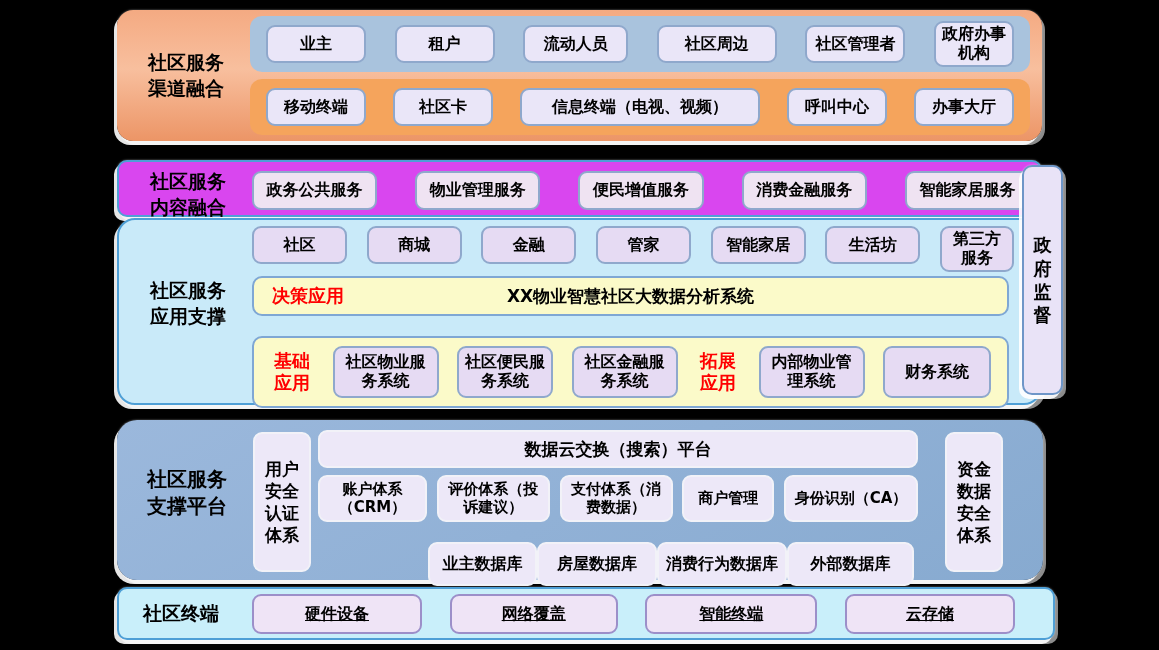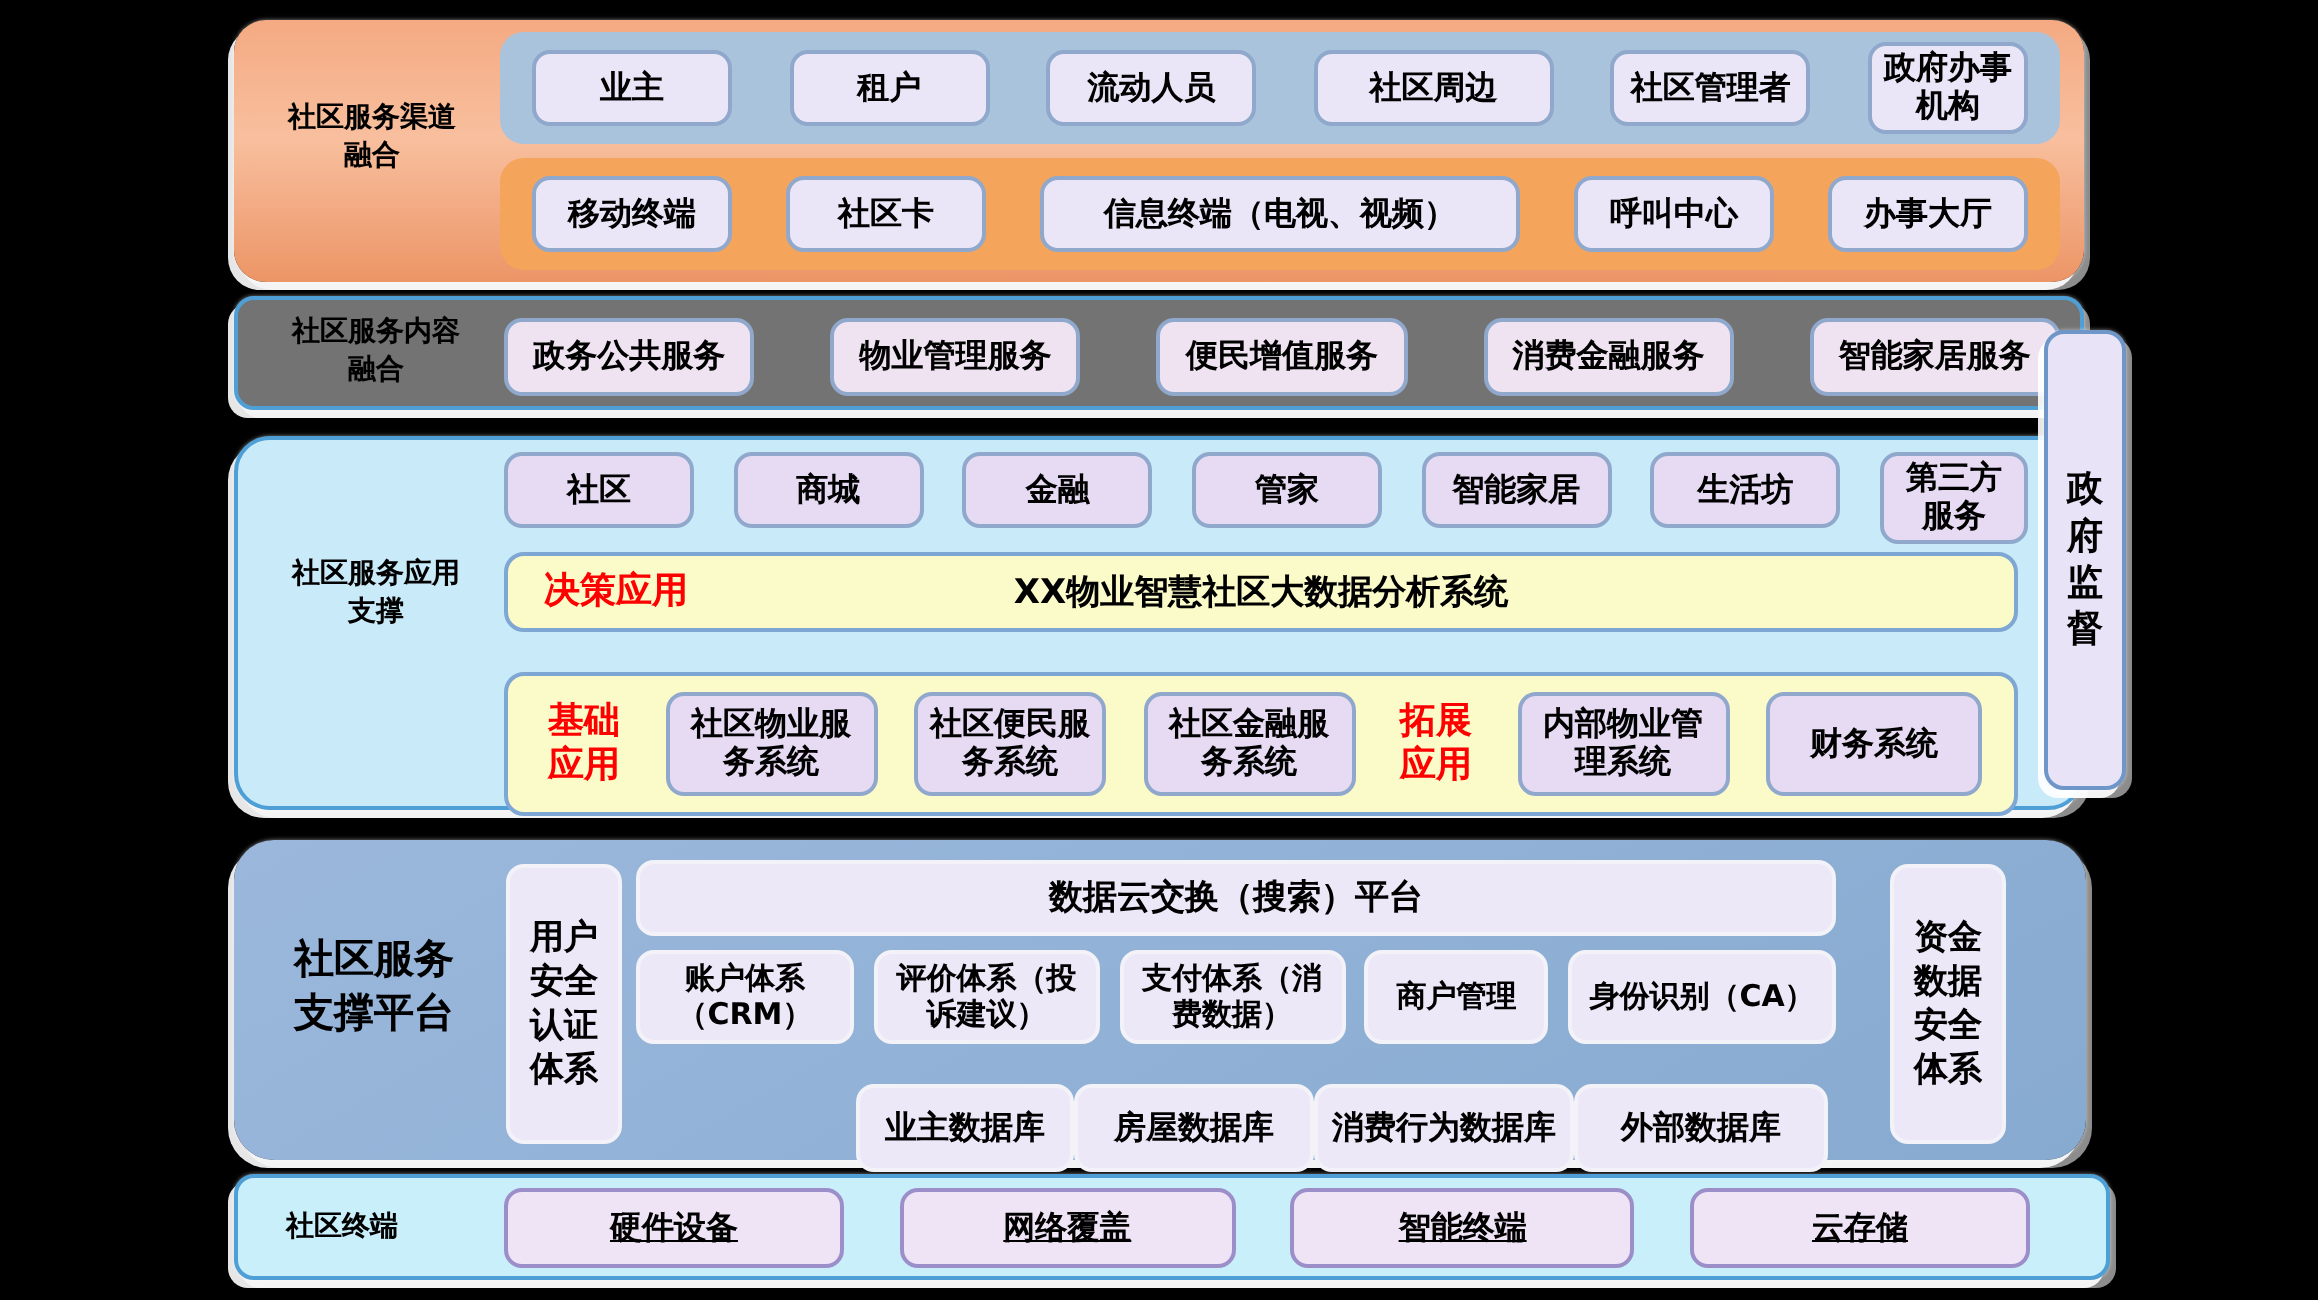--- a/index.html
+++ b/index.html
@@ -2,35 +2,35 @@
 <html><head>
 <meta charset="utf-8">
 <style>
   html,body{margin:0;padding:0;background:#000;}
   .canvas{
     position:relative;width:1159px;height:650px;background:#000;overflow:hidden;
     font-family:"DejaVu Sans","Liberation Sans",sans-serif;color:#000;
   }
   .sec{position:absolute;box-sizing:border-box;}
   .rim{box-shadow:-3px 4px 0 rgba(255,255,255,.9),3px 4px 0 rgba(255,255,255,.55),0 0 2px rgba(255,255,255,.5);}
-  .sec-label{position:absolute;font-weight:bold;font-size:14px;line-height:1.35;text-align:center;}
+  .sec-label{position:absolute;font-weight:bold;font-size:19px;line-height:1.35;text-align:center;}
   .bx{
     background:#EAE6F8;border:2px solid #8FA8CC;border-radius:9px;box-sizing:border-box;
     display:flex;align-items:center;justify-content:center;text-align:center;
     font-weight:bold;font-size:16px;line-height:1.18;padding:2px 4px;min-height:38px;
   }
   .strip{position:absolute;left:133px;display:flex;align-items:center;justify-content:space-between;
     padding:0 16px;box-sizing:border-box;border-radius:12px;}
   
   #sec-channel{left:117px;top:10px;width:925px;height:131px;border-radius:16px;
     background:linear-gradient(180deg,#F4AA82 0%,#F8BF9E 45%,#EC9566 100%);}
   #strip-users{top:6px;width:780px;height:56px;background:#A9C3DD;}
   #strip-terminals{top:69px;width:780px;height:56px;background:#F5A45C;}
   
-  #sec-content{left:117px;top:148px;width:925px;height:57px;background:#737373;
+  #sec-content{left:117px;top:160px;width:925px;height:57px;background:#d946ef;
     border:2px solid #4E9FD6;border-radius:10px;}
   #content-row{position:absolute;left:133px;top:9px;width:778px;display:flex;justify-content:space-between;gap:38px;}
   #content-row .bx{width:135px;height:39px;background:#EFE3F2;}
   
   #sec-app{left:117px;top:218px;width:925px;height:187px;background:#C9EAF9;
     border:2px solid #4E9FD6;border-radius:18px;}
   #app-row1{position:absolute;left:133px;top:6px;width:762px;display:flex;justify-content:space-between;align-items:flex-start;}
   #app-row1 .bx{background:#E6DBF3;}
   .ybar{position:absolute;left:133px;width:757px;background:#FBFAC9;border:2px solid #7FA7D4;
     border-radius:10px;box-sizing:border-box;}

